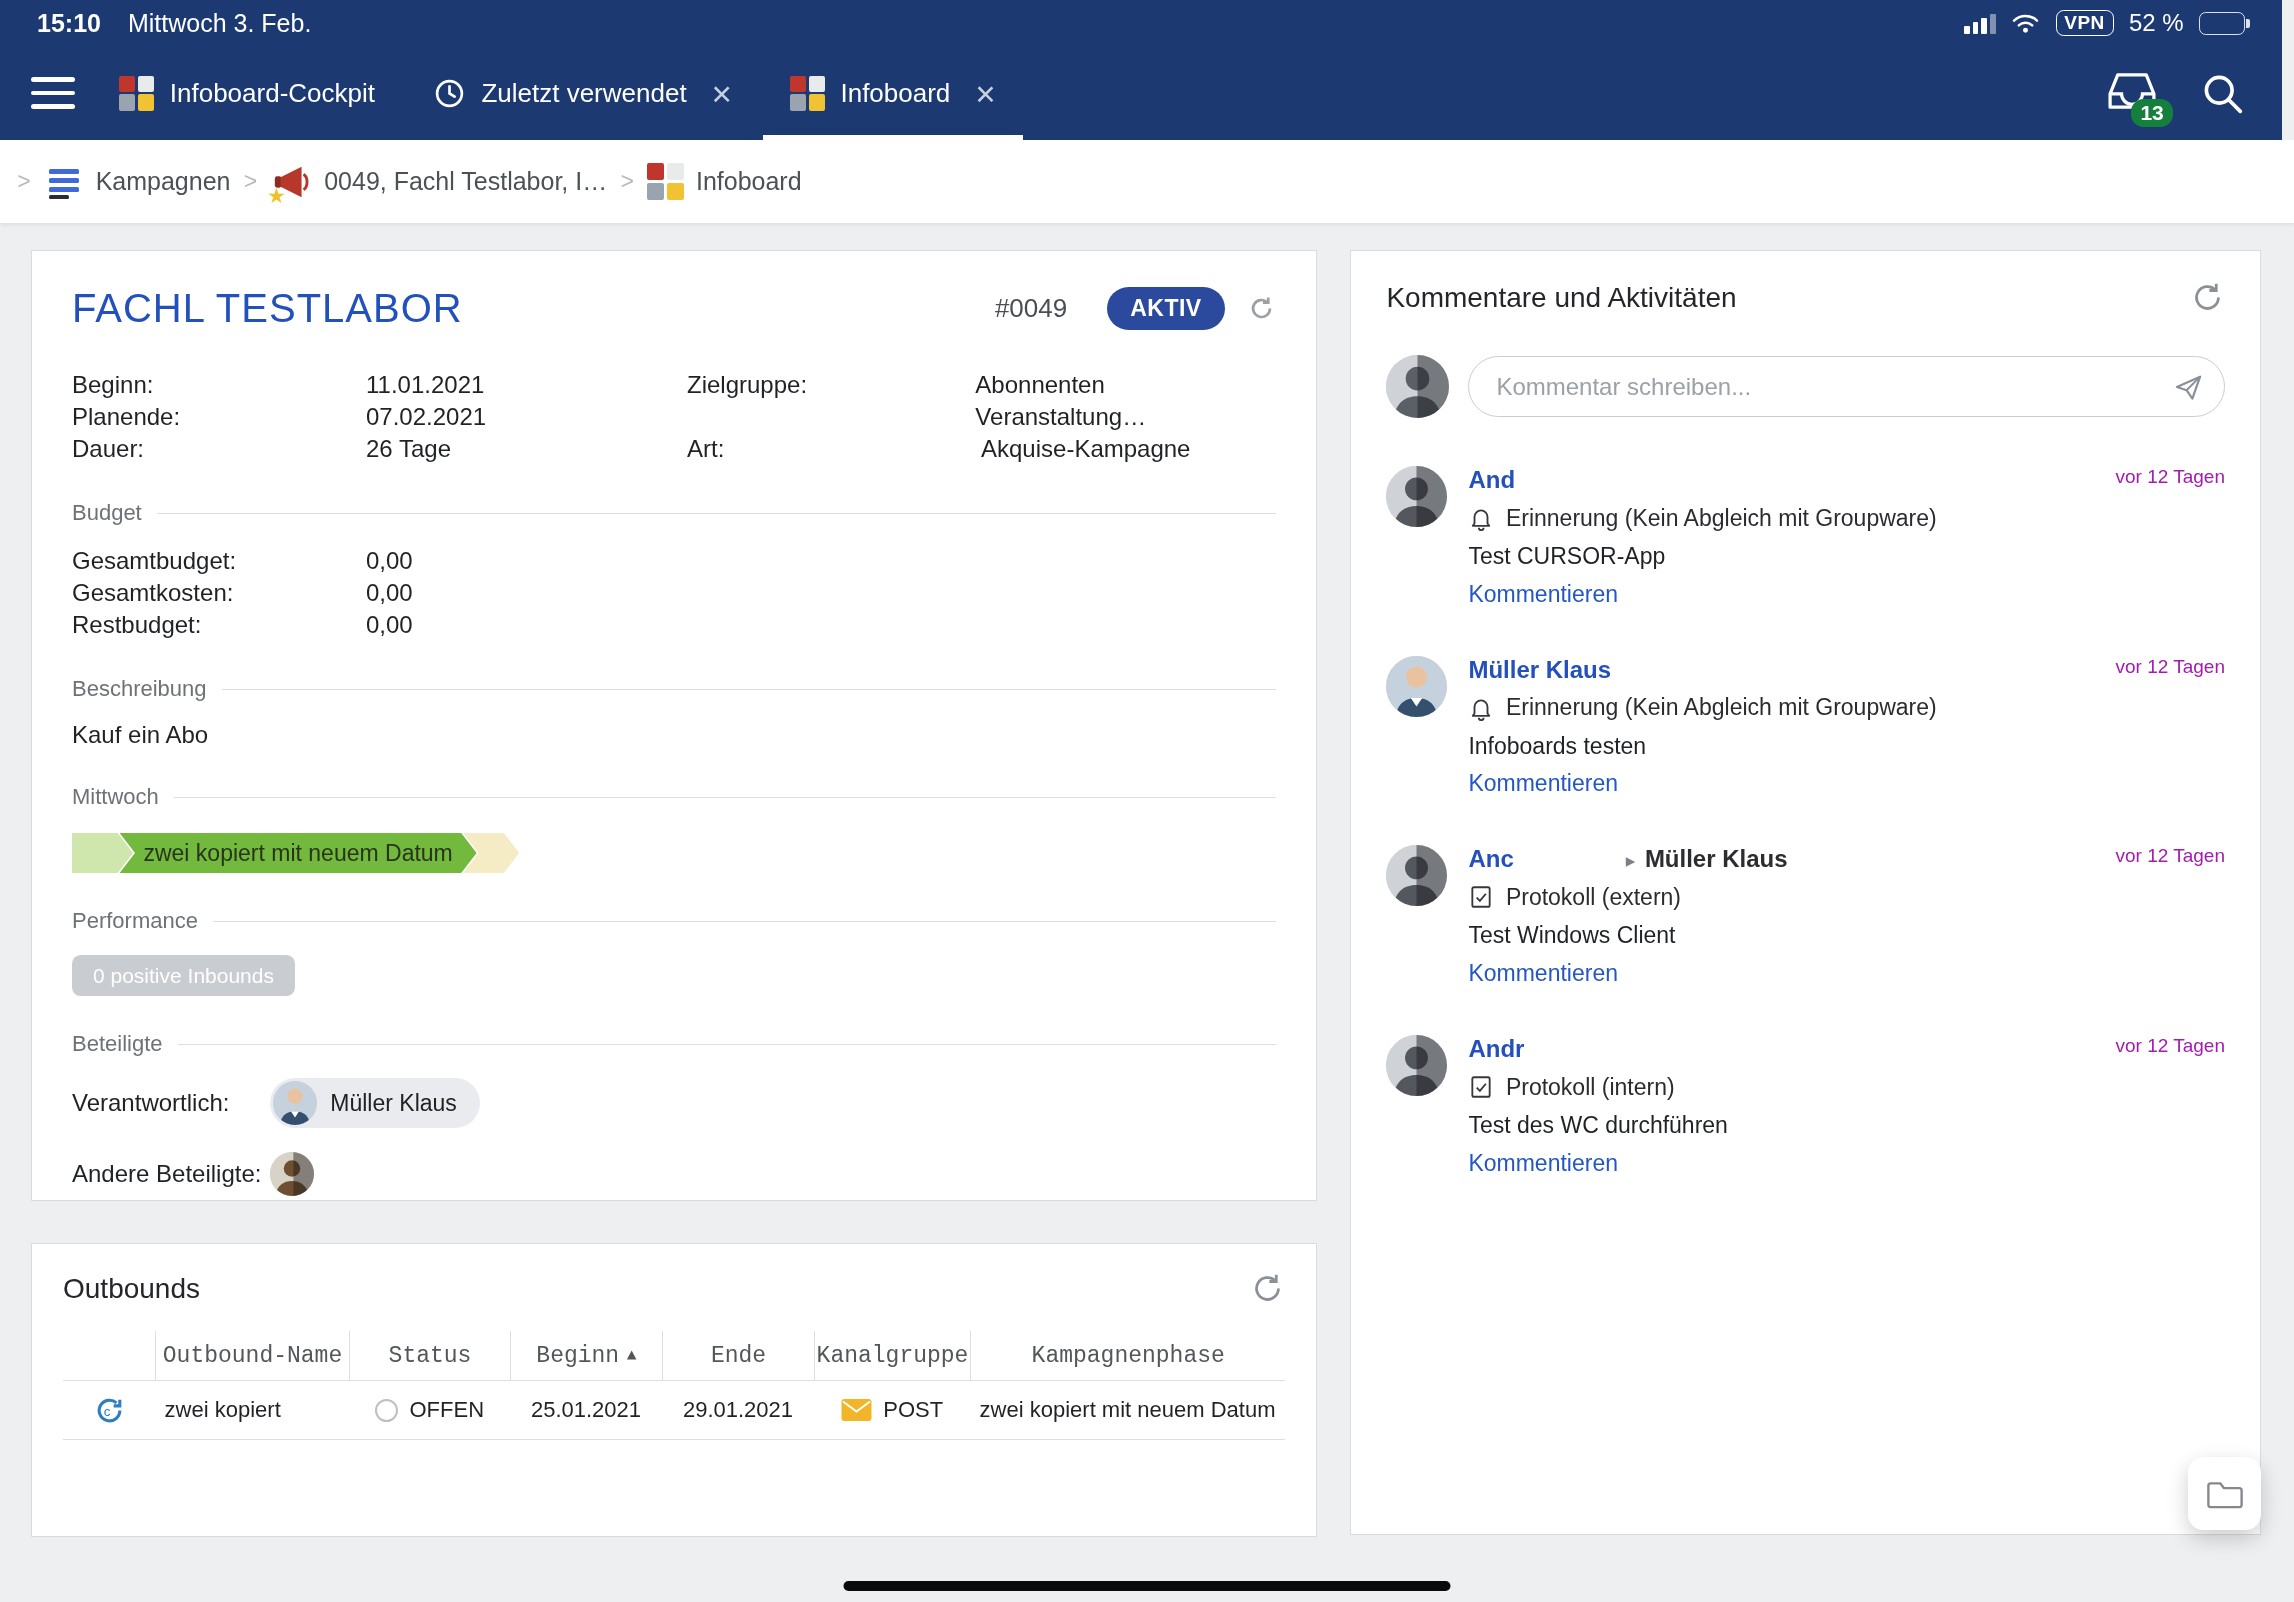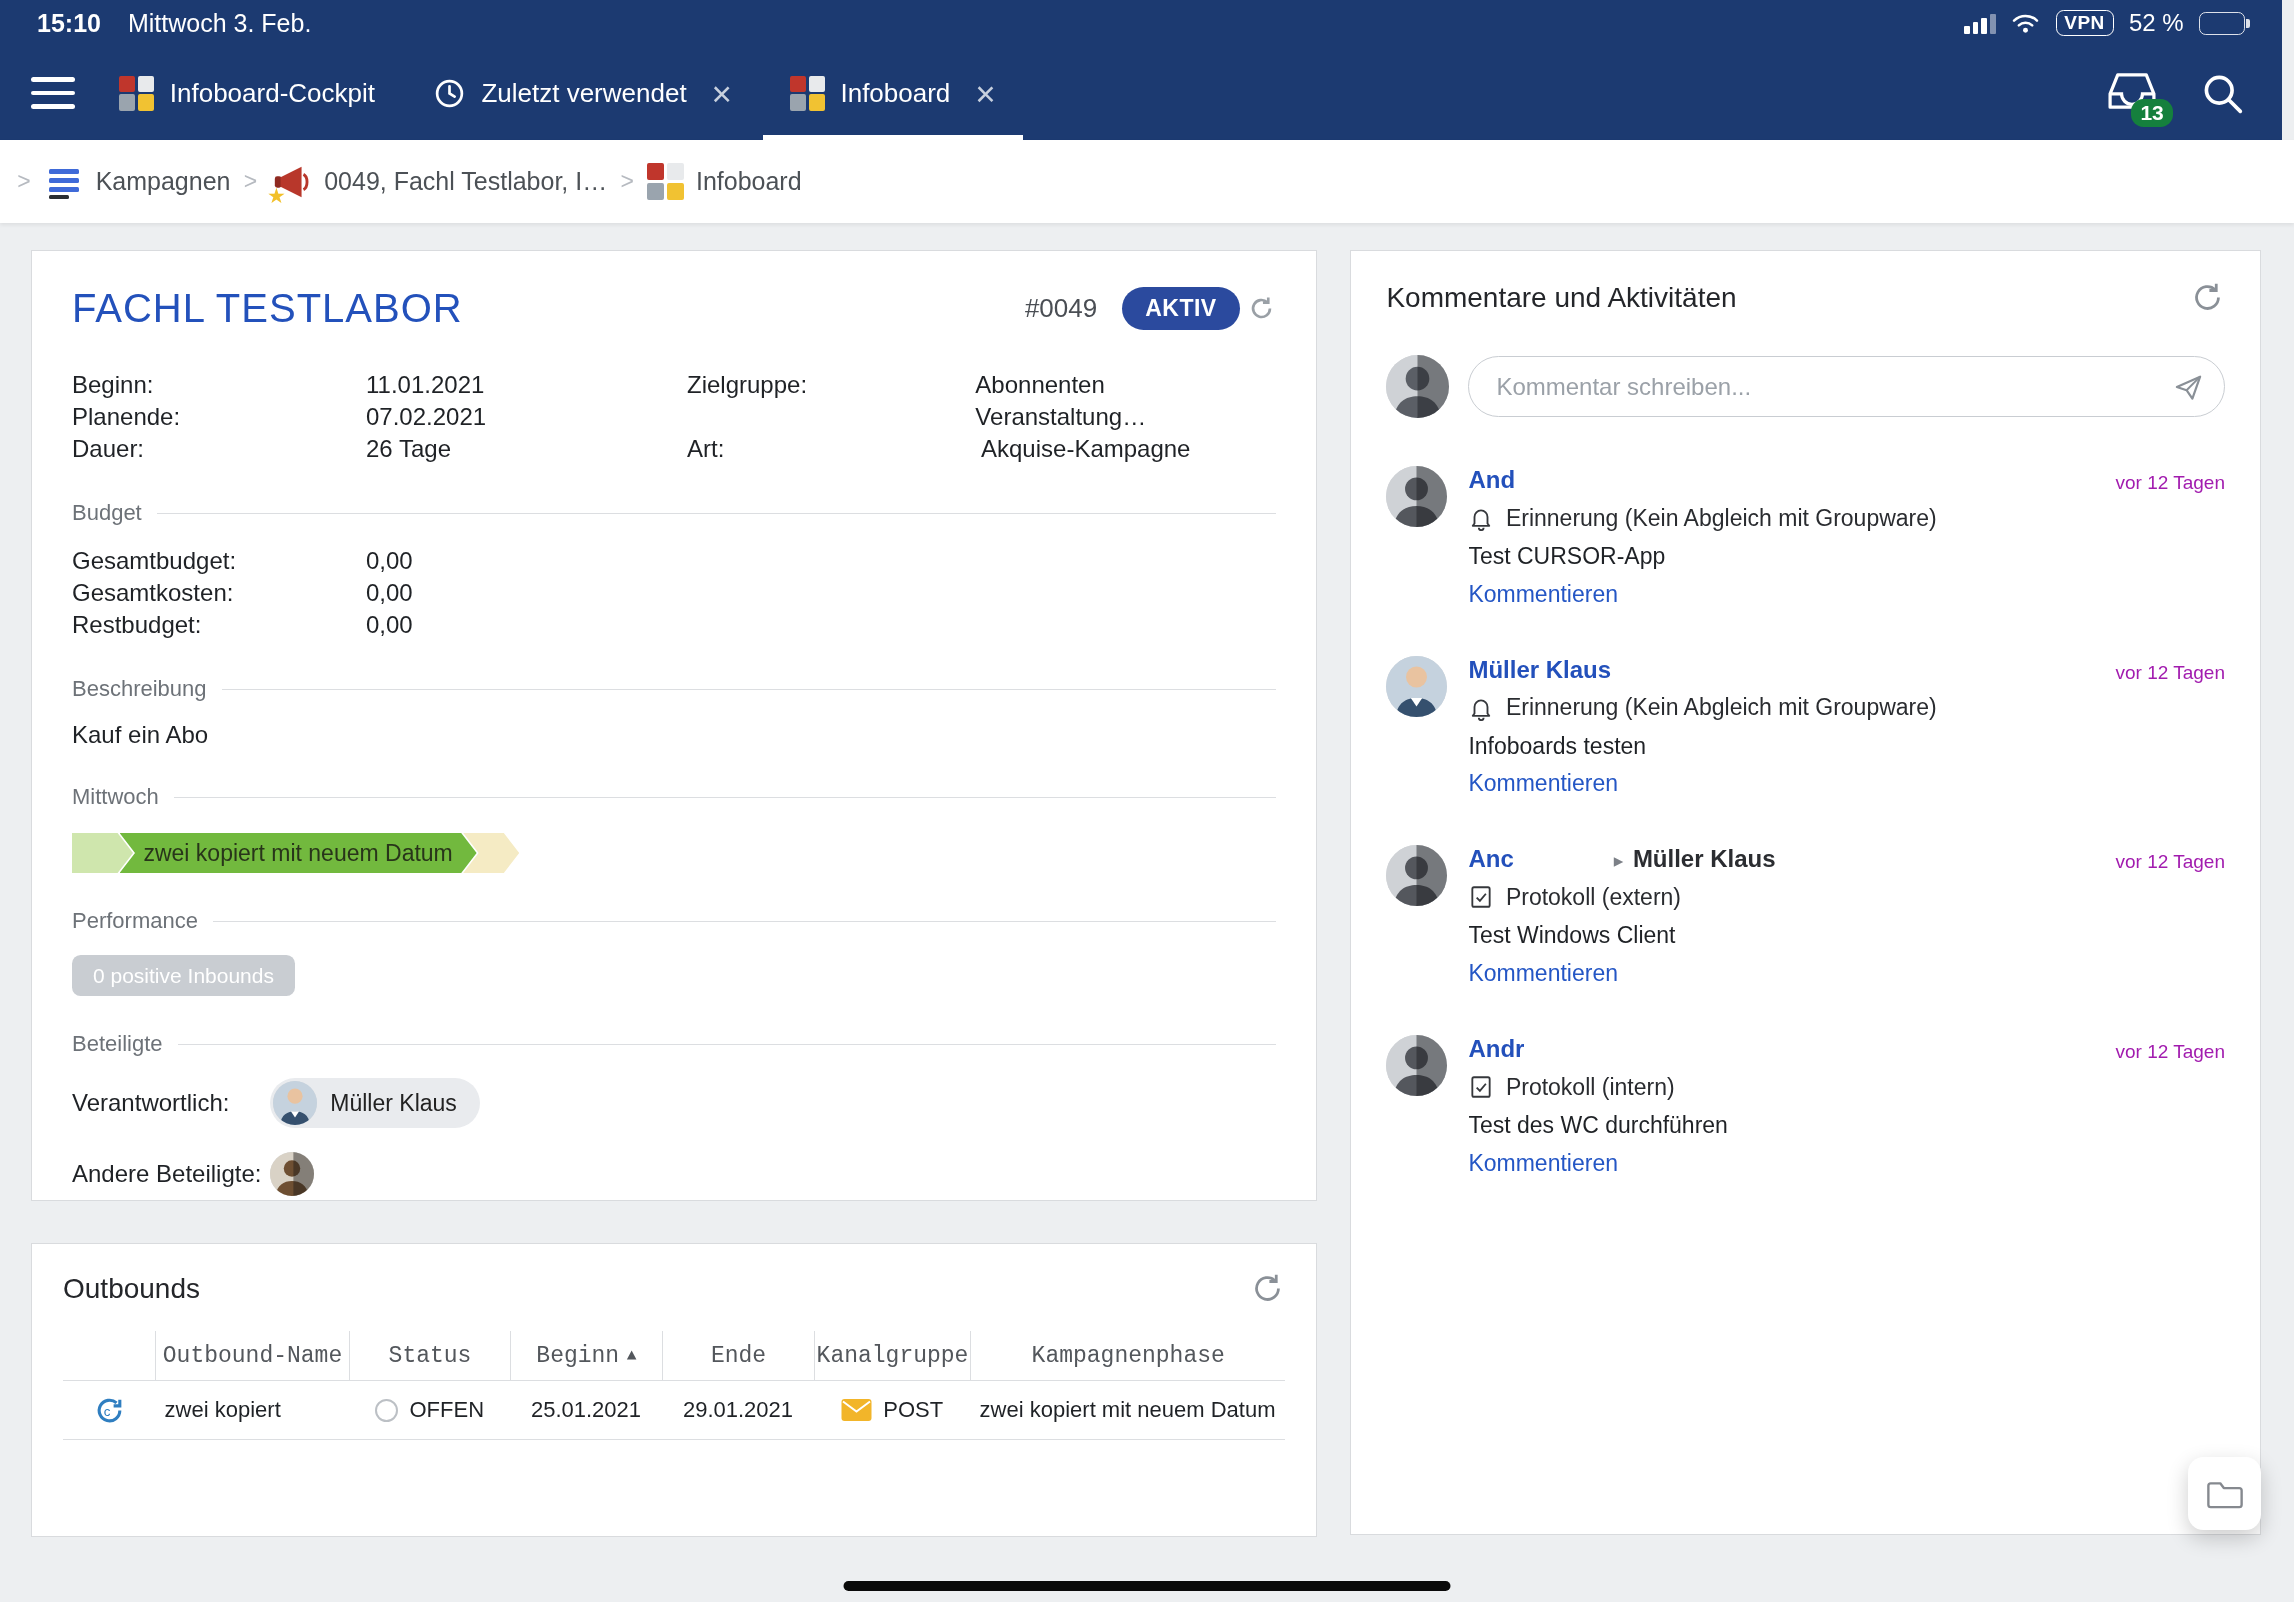--- a/index.html
+++ b/index.html
@@ -49,21 +49,21 @@
   .content{ position:absolute; top:223px; left:0; right:0; bottom:0; padding:27px 33px 0 31px; display:flex; gap:33px;}
   .left-col{ width:1287px; display:flex; flex-direction:column; gap:42px;}
   .card{ background:#fff; border:1px solid #d9dbde;}
   .campaign-card{ height:951px; padding:35px 40px;}
   .outbounds-card{ height:294px; padding:27px 31px;}
   .comments-card{ width:911px; height:1285px; padding:29px 35px; position:relative;}
 
   
   .camp-header{ display:flex; align-items:center;}
   .camp-title{ color:#2351bb; font-size:40px; font-weight:500; letter-spacing:1px;}
-  .camp-head-right{ margin-left:auto; display:flex; align-items:center; gap:25px;}
+  .camp-head-right{ margin-left:auto; display:flex; align-items:center; gap:40px;}
   .camp-number{ font-size:26px; color:#4a4e54;}
   .status-pill{ background:#2b4a9e; color:#fff; font-weight:700; font-size:23px; padding:7.7px 23px; border-radius:23px; letter-spacing:0.5px; position:relative; z-index:1;}
   .sync-sliver{ margin-left:-17.3px;}
 
   .fields{ display:flex; margin-top:38px;}
   .fields-left{ width:615px;}
   .fields-right{ flex:1;}
   .frow{ display:flex; font-size:24px; line-height:32px;}
   .frow .lbl{ width:294px;}
   .sec{ display:flex; align-items:center; gap:15.4px; color:#6d7278; font-size:22px; margin-top:35px;}
@@ -99,21 +99,21 @@
   .status-ring{ width:23px; height:23px; border:2.9px solid #bcc0c5; border-radius:50%;}
 
   
   .composer{ margin-top:40px; display:flex; align-items:center; gap:19px;}
   .composer-box{ flex:1; position:relative;}
   .composer-box input{ width:100%; height:61px; border:1.9px solid #c9cdd2; border-radius:33px; padding:0 71px 0 27px; font-size:24px; color:#333; font-family:"Liberation Sans", sans-serif; outline:none; background:#fff;}
   .composer-box input::placeholder{ color:#9ba1a8;}
   .send-btn{ position:absolute; right:21px; top:50%; transform:translateY(-50%); cursor:pointer; display:flex;}
   .comment{ display:flex; gap:21px; margin-top:48px;}
   .c-body{ flex:1; min-width:0;}
-  .c-head{ display:flex; align-items:flex-end;}
+  .c-head{ display:flex; align-items:flex-start;gap:12px;}
   .c-author{ color:#2350bb; font-weight:700; font-size:24px;}
   .c-author2-wrap{ display:flex; align-items:baseline; gap:9.6px; margin-left:100px;}
   .arrow-right{ color:#7c8087; font-size:19px;}
   .arrow-right::before{ content:"▸";}
   .c-author2{ color:#2b2d31; font-weight:700; font-size:24px;}
   .c-time{ margin-left:auto; color:#a21caf; font-size:19px;}
   .c-type{ display:flex; align-items:center; gap:11.5px; margin-top:10.6px; font-size:23px; color:#2a2c30;}
   .c-text{ margin-top:11.5px; font-size:23px;}
   .c-action{ margin-top:10.6px; font-size:23px; color:#2456c5; cursor:pointer;}
 

